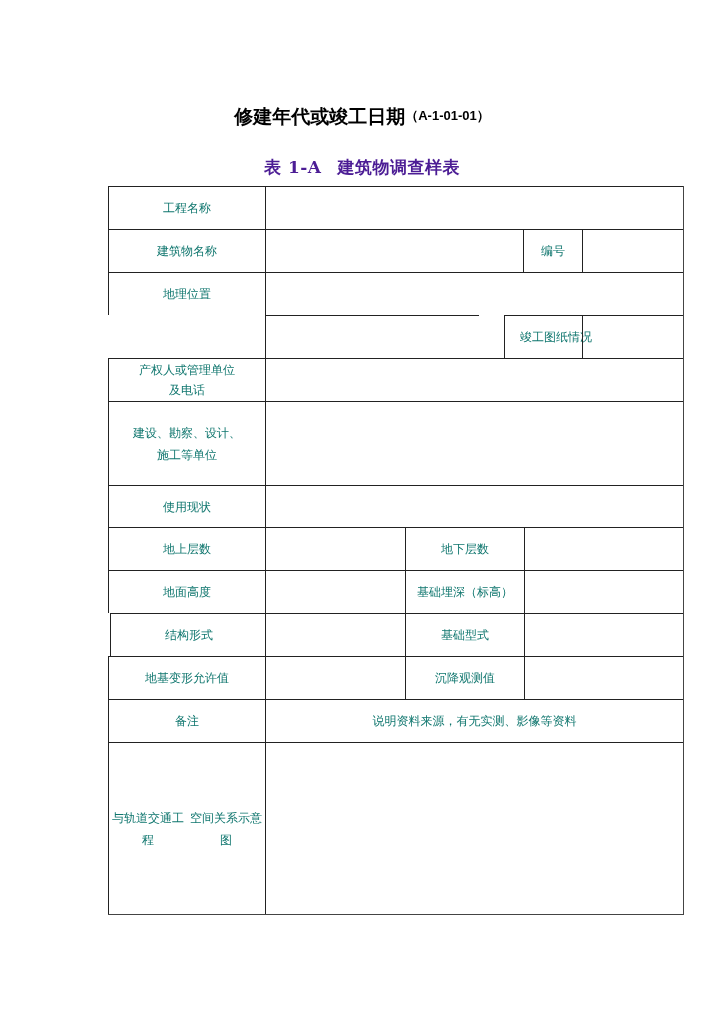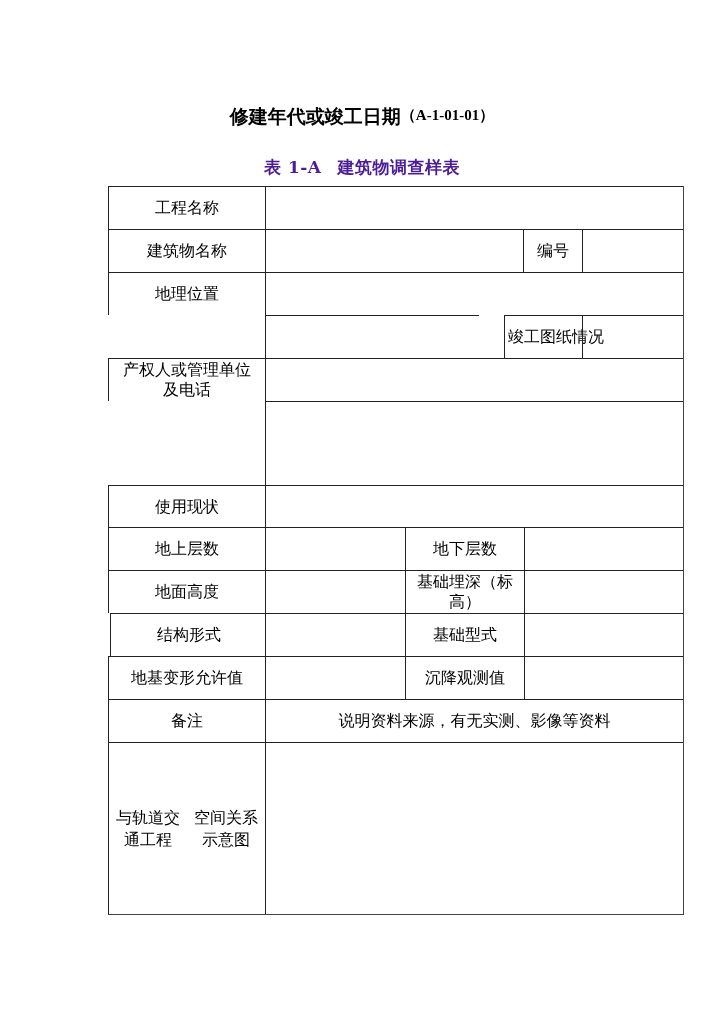--- a/index.html
+++ b/index.html
@@ -1,27 +1,27 @@
 <!DOCTYPE html>
 <html><head>
 <meta charset="utf-8">
 <style>
   html, body { margin: 0; padding: 0; background: #ffffff; }
   body { width: 724px; height: 1024px; position: relative; overflow: hidden;
          font-family: "DejaVu Serif", "Liberation Serif", serif; color: #1a1a1a; }
   .title { position: absolute; left: 0; top: 104px; width: 724px; text-align: center;
            font-family: "DejaVu Sans", sans-serif; font-weight: bold; font-size: 19px; color: #000; }
-  .title .code { font-family: Liberation Serif, serif; font-size: 15px; font-weight: bold; vertical-align: 3px; }
+  .title .code { font-family: Liberation Sans, sans-serif; font-size: 13px; font-weight: bold; vertical-align: 3px; }
   .subtitle { position: absolute; left: 0; top: 156px; width: 724px; text-align: center;
               font-weight: bold; font-size: 17px; color: #4c1d95; letter-spacing: 0.5px; }
   .subtitle .gap { display: inline-block; width: 16px; }
   .tbl { position: absolute; left: 108px; top: 186px; width: 575px; height: 728px; }
   .cell { position: absolute; box-sizing: border-box; border-left: 1px solid #222; border-top: 1px solid #222;
           display: flex; align-items: center; justify-content: center; text-align: center;
-          font-size: 16px; line-height: 20px; color: #000000; }
+          font-size: 12px; line-height: 20px; color: #0f766e; }
   .frame { position: absolute; left: 108px; top: 186px; width: 576px; height: 729px; box-sizing: border-box;
            border-right: 1px solid #444; border-bottom: 1px solid #444; pointer-events: none; }
 </style>
 </head>
 <body>
 
 <div class="title">
   <span>修建年代或竣工日期</span><span class="code">（A-1-01-01）</span>
 </div>
 <div class="subtitle">
@@ -44,20 +44,24 @@
   <div class="cell" style="left:157px;top:129px;width:214px;height:43px;"></div>
   <div class="cell" style="left:371px;top:129px;width:103px;height:43px;margin-left:25px;">竣工图纸情况</div>
   <div class="cell" style="left:474px;top:129px;width:101px;height:43px;"></div>
 
   <div class="cell" style="left:0;top:172px;width:157px;height:43px;flex-direction:column;">
     <span>产权人或管理单位</span>
     <span>及电话</span>
   </div>
   <div class="cell" style="left:157px;top:172px;width:418px;height:43px;"></div>
 
+  <div class="cell" style="left:0;top:215px;width:157px;height:84px;flex-direction:column;line-height:22px;">
+    <span>建设、勘察、设计、</span>
+    <span>施工等单位</span>
+  </div>
   <div class="cell" style="left:157px;top:215px;width:418px;height:84px;"></div>
 
   <div class="cell" style="left:0;top:299px;width:157px;height:42px;">使用现状</div>
   <div class="cell" style="left:157px;top:299px;width:418px;height:42px;"></div>
 
   <div class="cell" style="left:0;top:341px;width:157px;height:43px;">地上层数</div>
   <div class="cell" style="left:157px;top:341px;width:140px;height:43px;"></div>
   <div class="cell" style="left:297px;top:341px;width:119px;height:43px;">地下层数</div>
   <div class="cell" style="left:416px;top:341px;width:159px;height:43px;"></div>
 

